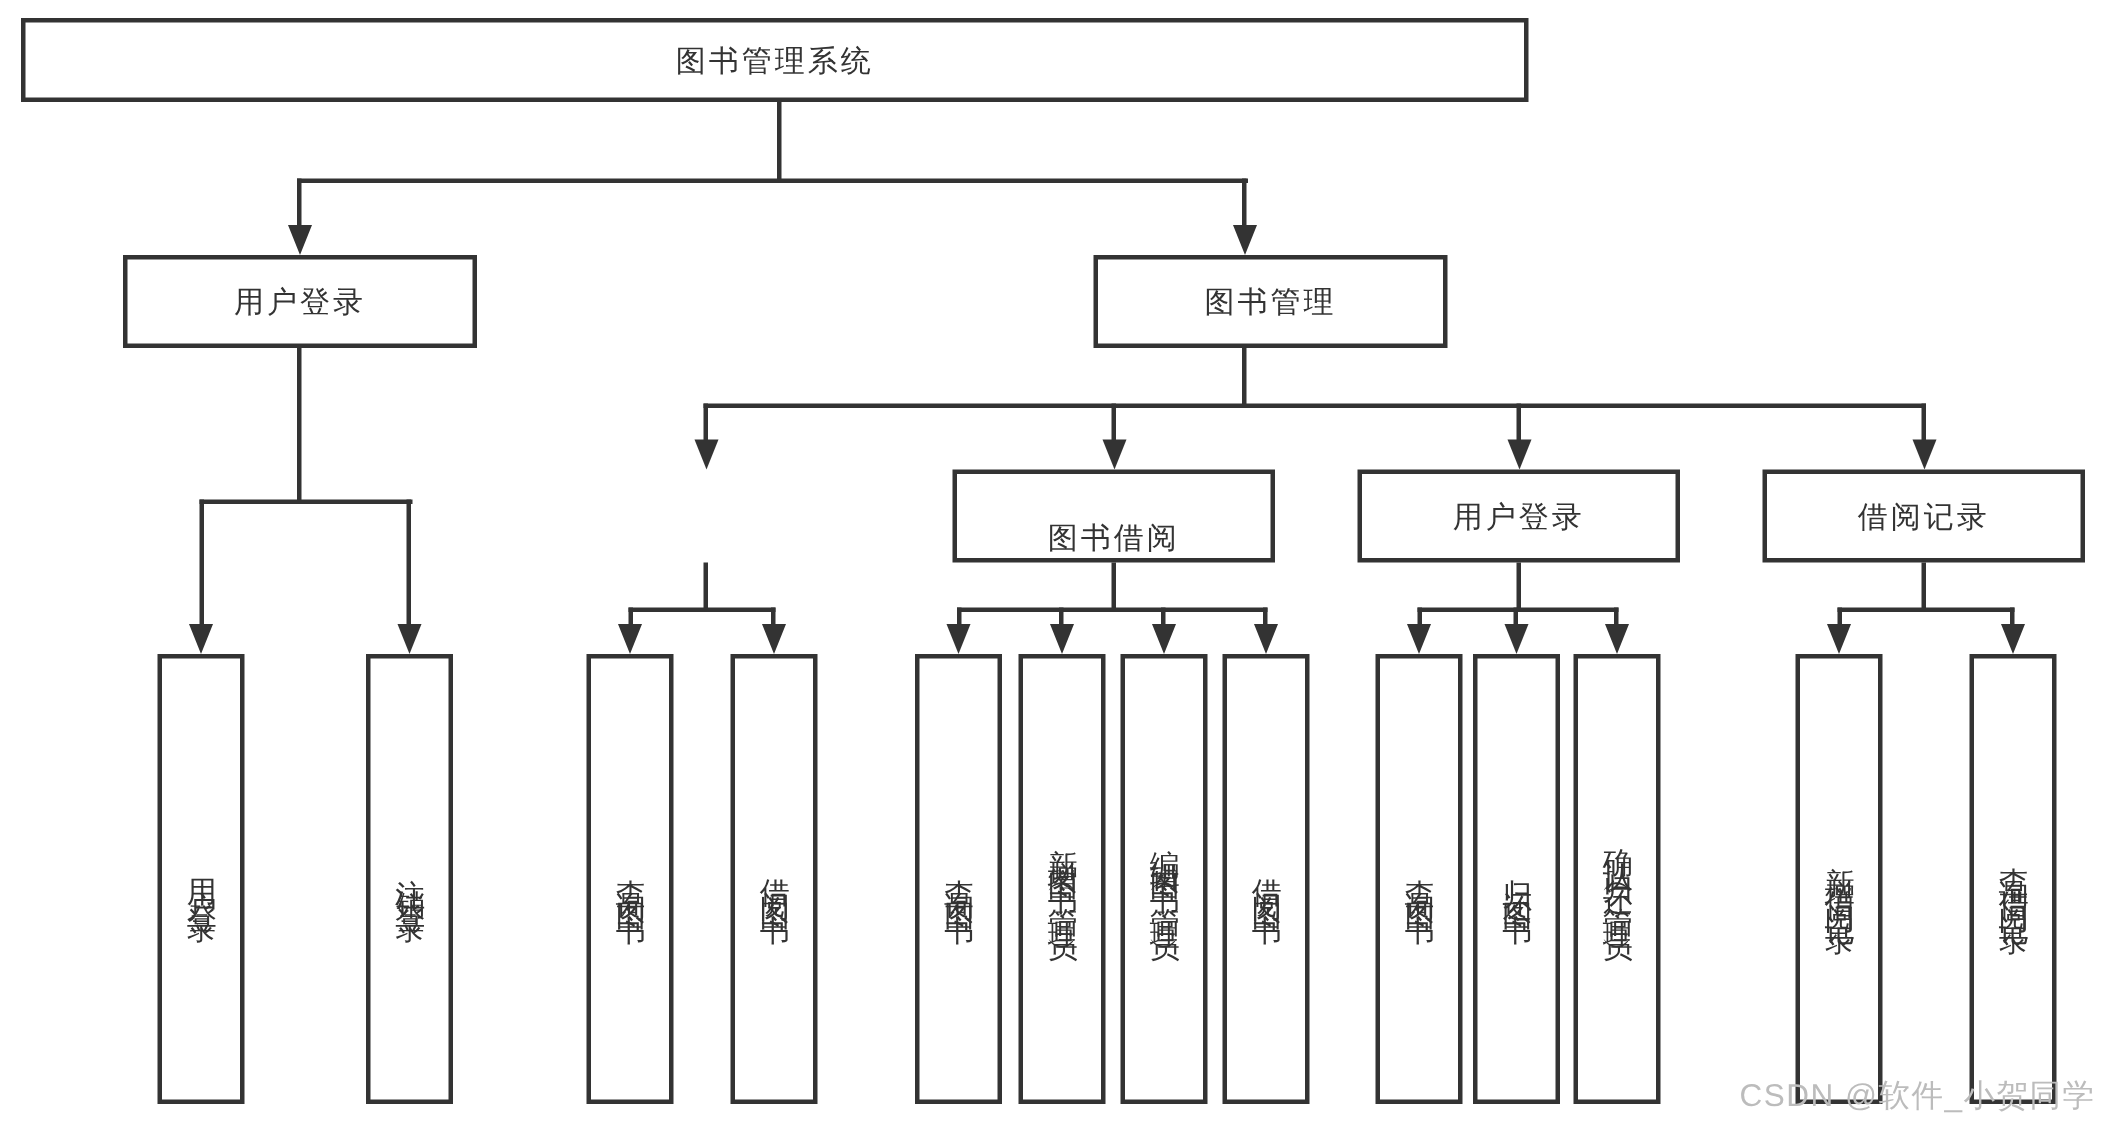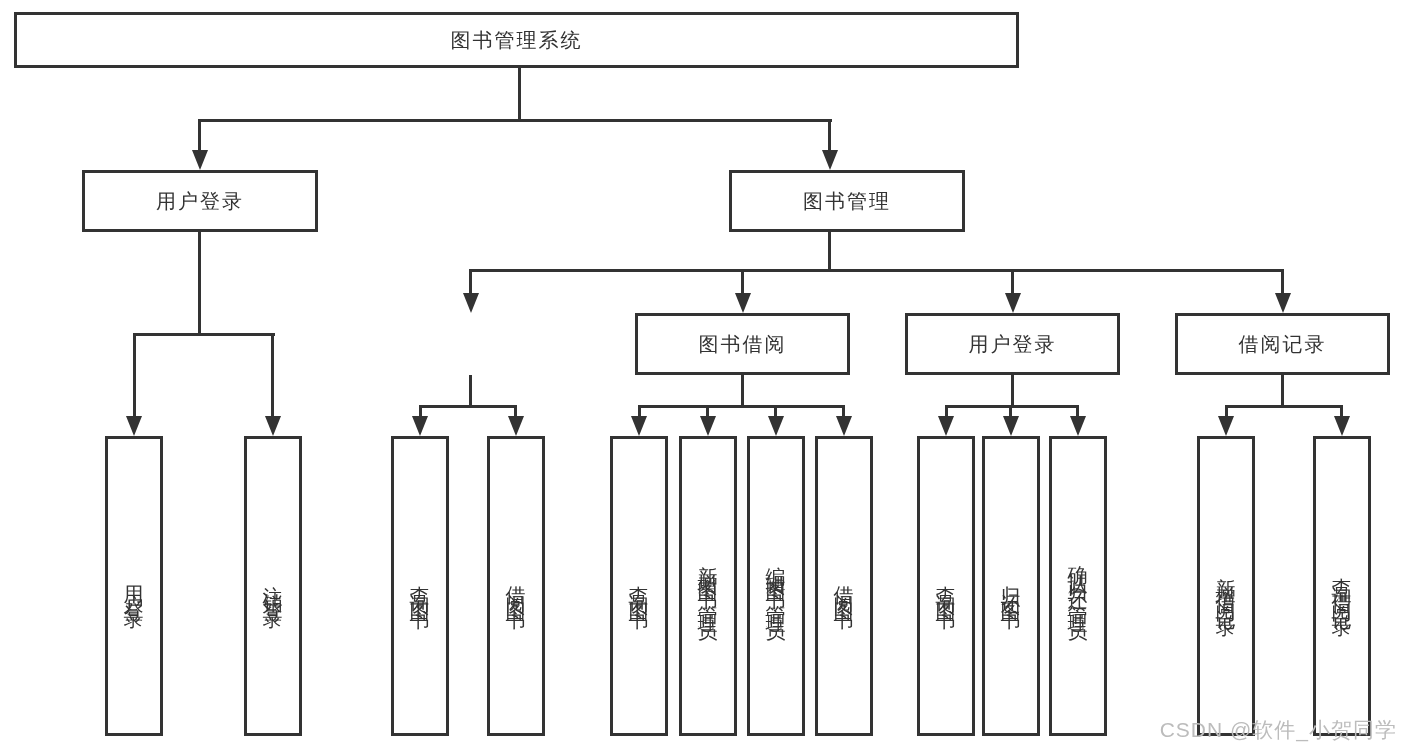--- a/index.html
+++ b/index.html
@@ -69,21 +69,21 @@
   <div class="hline" style="left:469px;top:269px;width:815px;"></div>
   <div class="vline" style="left:469px;top:269px;height:26px;"></div>
   <div class="ah" style="left:463px;top:293px;"></div>
   <div class="vline" style="left:741px;top:269px;height:26px;"></div>
   <div class="ah" style="left:735px;top:293px;"></div>
   <div class="vline" style="left:1011px;top:269px;height:26px;"></div>
   <div class="ah" style="left:1005px;top:293px;"></div>
   <div class="vline" style="left:1281px;top:269px;height:26px;"></div>
   <div class="ah" style="left:1275px;top:293px;"></div>
 
-  <div class="box hbox" style="left:635px;top:313px;width:215px;height:62px;">
+  <div class="box hbox" style="left:635px;top:313px;width:215px;height:62px;align-items:flex-end;">
     <span>图书借阅</span>
   </div>
   <div class="box hbox" style="left:905px;top:313px;width:215px;height:62px;">
     <span>用户登录</span>
   </div>
   <div class="box hbox" style="left:1175px;top:313px;width:215px;height:62px;">
     <span>借阅记录</span>
   </div>
 
   <div class="vline" style="left:469px;top:375px;height:33px;"></div>

